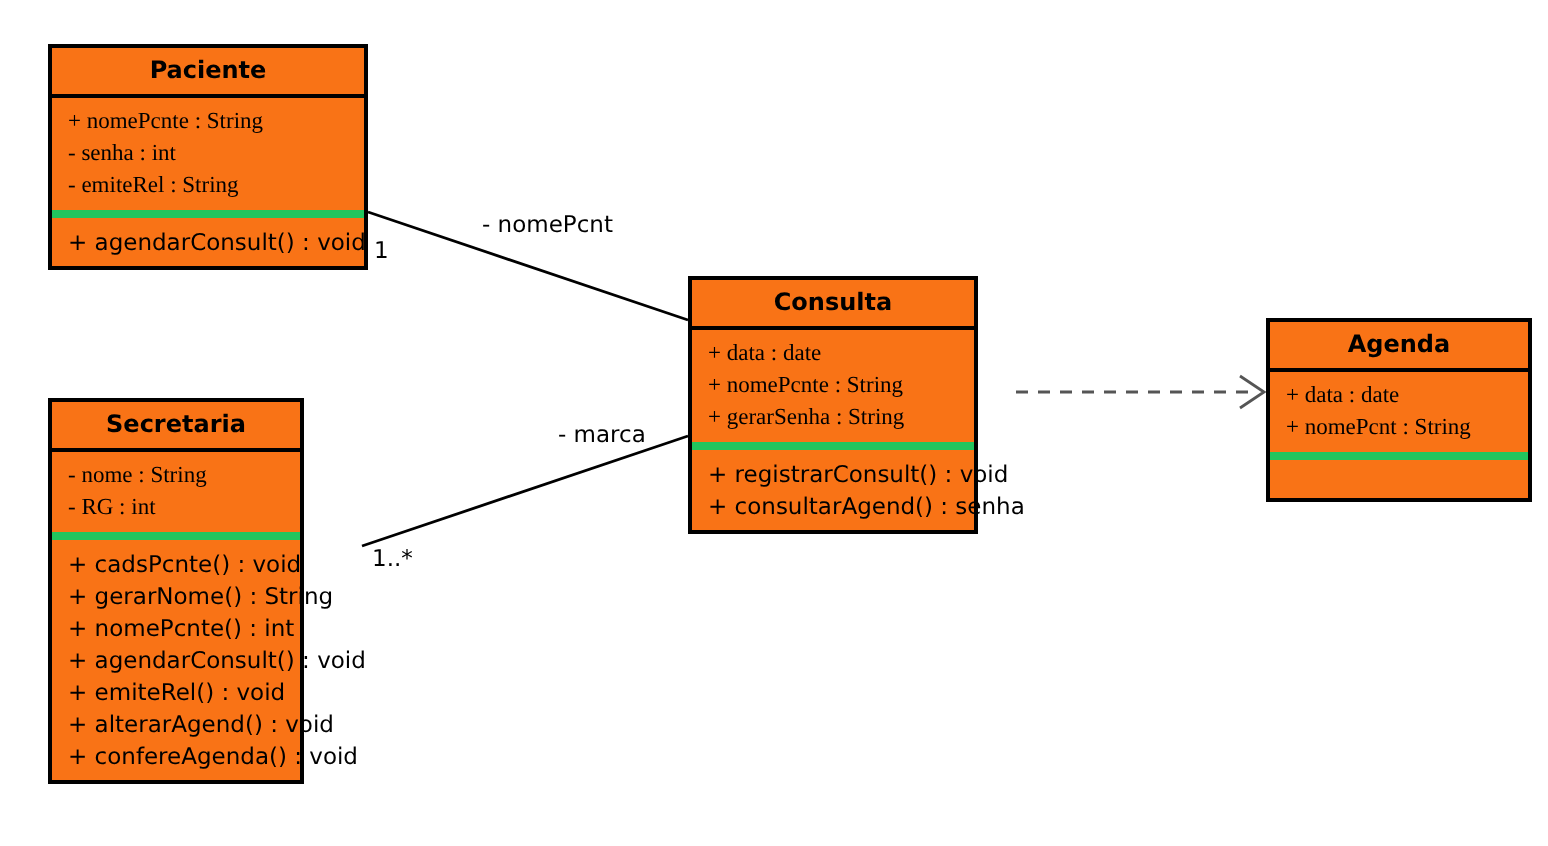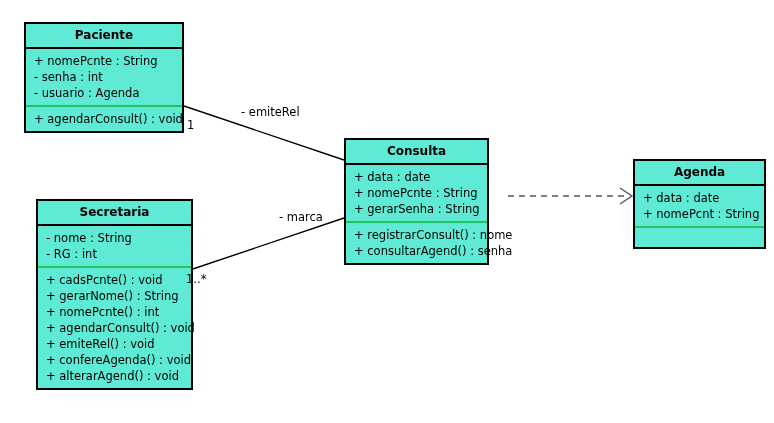--- a/index.html
+++ b/index.html
@@ -13,38 +13,39 @@
     height: 423px;
     background: #ffffff;
     overflow: hidden;
     font-family: "DejaVu Sans", "Liberation Sans", sans-serif;
   }
 
   
   .uml-class {
     position: absolute;
     box-sizing: border-box;
-    background: #5eead4;
+    background: #f97316;
     border: 2px solid #000000;
     color: #000000;
   }
   .uml-name {
     text-align: center;
     font-weight: bold;
     font-size: 12px;
     line-height: 14px;
     padding: 4px 4px 5px 4px;
     border-bottom: 2px solid #000000;
     white-space: nowrap;
   }
   .uml-compartment {
     padding: 4px 0 4px 0;
   }
   .uml-compartment.divided {
-    border-bottom: 2px solid #22c55e;
+    border-bottom: 4px solid #22c55e;
+    font-family: Liberation Serif, serif;
   }
   .uml-compartment.empty {
     height: 13px;
     padding: 3px 0 3px 0;
   }
   .uml-member {
     font-size: 11.5px;
     line-height: 16px;
     padding: 0 6px 0 8px;
     white-space: nowrap;
@@ -89,65 +90,65 @@
 
     <line x1="508" y1="196" x2="629" y2="196" stroke="#555555" stroke-width="1.4" stroke-dasharray="6 5"></line>
     <polyline points="620,188 632,196 620,204" fill="none" stroke="#555555" stroke-width="1.4"></polyline>
   </svg>
 
   <div class="uml-class" id="class-paciente" style="left:24px; top:22px; width:160px;">
     <div class="uml-name">Paciente</div>
     <div class="uml-compartment divided">
       <div class="uml-member">+ nomePcnte : String</div>
       <div class="uml-member">- senha : int</div>
-      <div class="uml-member">- usuario : Agenda</div>
+      <div class="uml-member">- emiteRel : String</div>
     </div>
     <div class="uml-compartment">
       <div class="uml-member">+ agendarConsult() : void</div>
     </div>
   </div>
 
-  <div class="uml-class" id="class-secretaria" style="left:36px; top:199px; width:157px;">
+  <div class="uml-class" id="class-secretaria" style="left:24px; top:199px; width:128px;">
     <div class="uml-name">Secretaria</div>
     <div class="uml-compartment divided">
       <div class="uml-member">- nome : String</div>
       <div class="uml-member">- RG : int</div>
     </div>
     <div class="uml-compartment">
       <div class="uml-member">+ cadsPcnte() : void</div>
       <div class="uml-member">+ gerarNome() : String</div>
       <div class="uml-member">+ nomePcnte() : int</div>
       <div class="uml-member">+ agendarConsult() : void</div>
       <div class="uml-member">+ emiteRel() : void</div>
+      <div class="uml-member">+ alterarAgend() : void</div>
       <div class="uml-member">+ confereAgenda() : void</div>
-      <div class="uml-member">+ alterarAgend() : void</div>
     </div>
   </div>
 
   <div class="uml-class" id="class-consulta" style="left:344px; top:138px; width:145px;">
     <div class="uml-name">Consulta</div>
     <div class="uml-compartment divided">
       <div class="uml-member">+ data : date</div>
       <div class="uml-member">+ nomePcnte : String</div>
       <div class="uml-member">+ gerarSenha : String</div>
     </div>
     <div class="uml-compartment">
-      <div class="uml-member">+ registrarConsult() : nome</div>
+      <div class="uml-member">+ registrarConsult() : void</div>
       <div class="uml-member">+ consultarAgend() : senha</div>
     </div>
   </div>
 
   <div class="uml-class" id="class-agenda" style="left:633px; top:159px; width:133px;">
     <div class="uml-name">Agenda</div>
     <div class="uml-compartment divided">
       <div class="uml-member">+ data : date</div>
       <div class="uml-member">+ nomePcnt : String</div>
     </div>
     <div class="uml-compartment empty"></div>
   </div>
 
-  <div class="edge-label" style="left:241px; top:106px;">- emiteRel</div>
+  <div class="edge-label" style="left:241px; top:106px;">- nomePcnt</div>
   <div class="mult-label" style="left:187px; top:119px;">1</div>
 
   <div class="edge-label" style="left:243px; top:211px;margin-left:36px;">- marca</div>
   <div class="mult-label" style="left:186px; top:273px;">1..*</div>
 
 </div>
 
 </body></html>

